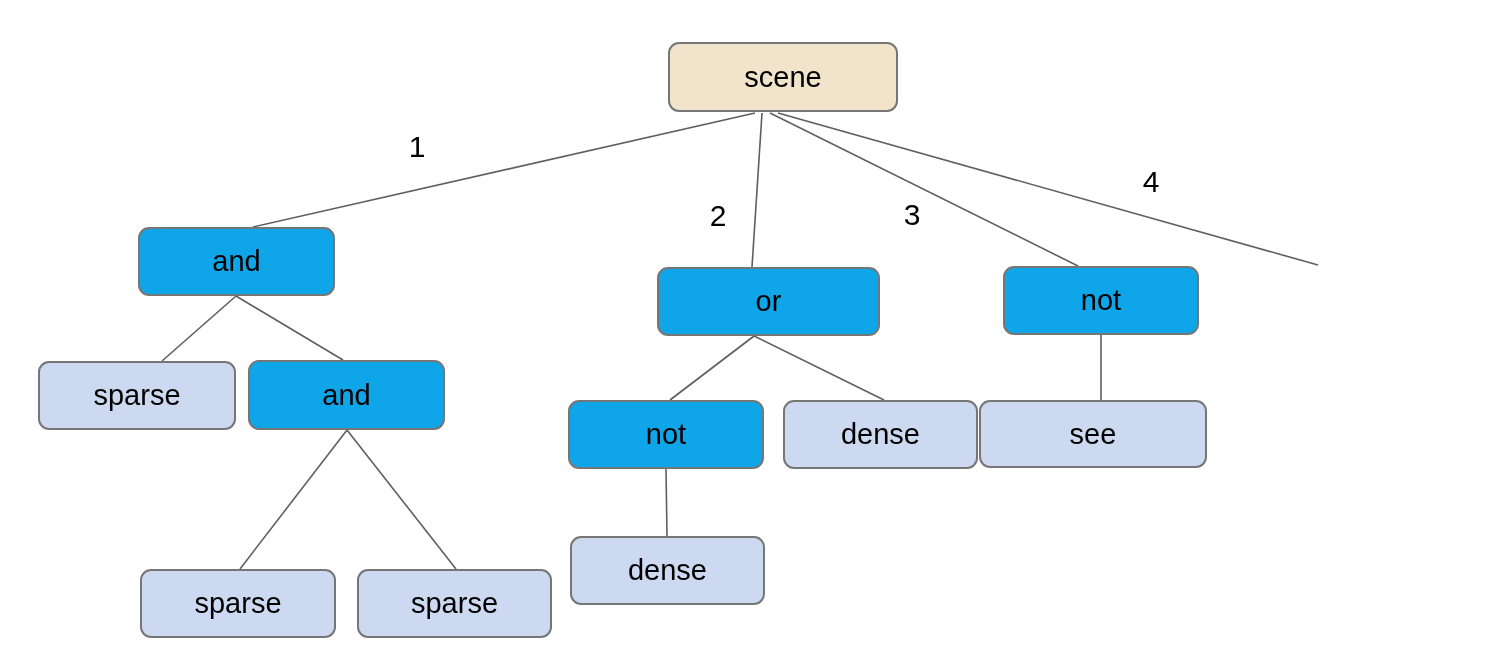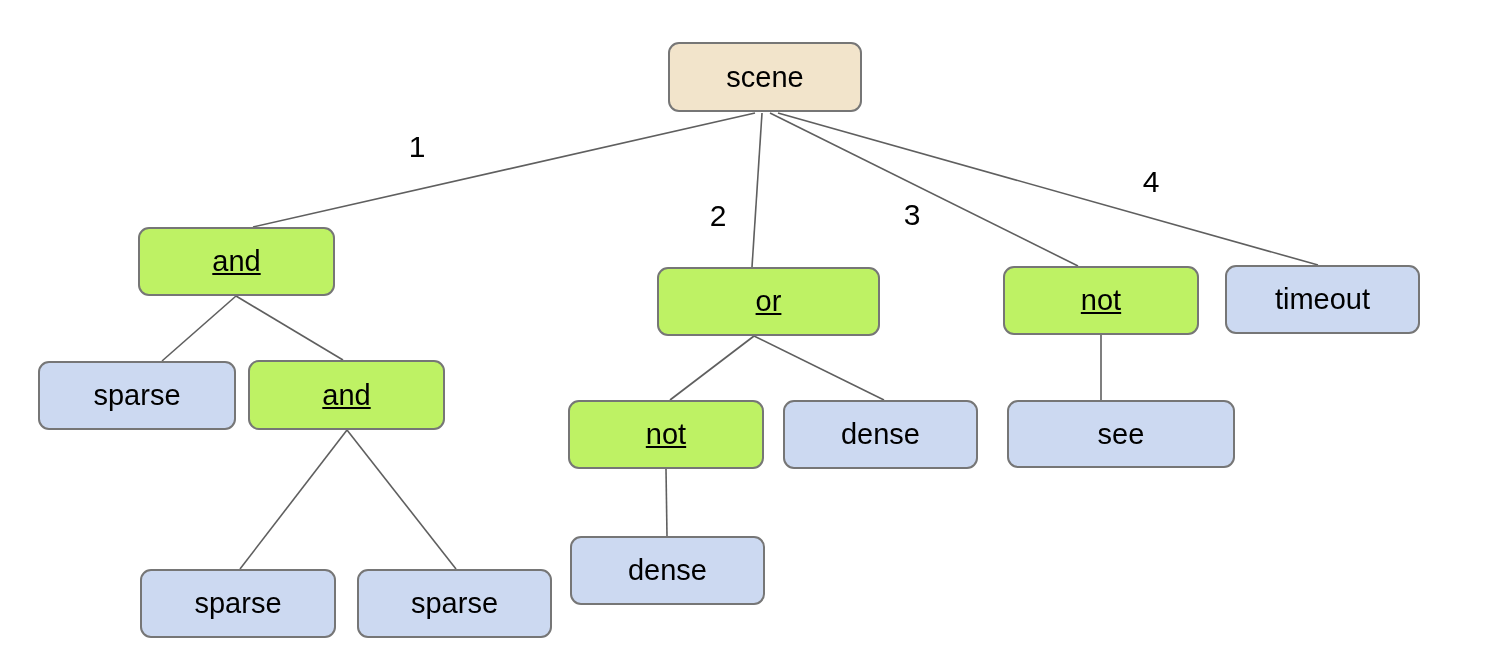--- a/index.html
+++ b/index.html
@@ -28,21 +28,21 @@
     border: 2px solid #767676;
     border-radius: 11px;
     display: flex;
     align-items: center;
     justify-content: center;
     font-size: 29px;
     color: #000000;
     line-height: 1;
   }
   .node-root { background: #f2e4cb; }
-  .node-op   { background: #bef264; text-decoration: underline; }
+  .node-op   { background: #0ea5e9; }
   .node-leaf { background: #ccd9f1; }
 
   .edge-label {
     position: absolute;
     transform: translate(-50%, -50%);
     font-size: 30px;
     color: #000000;
     line-height: 1;
   }
   line { stroke: #5f5f5f; stroke-width: 1.6; }
@@ -65,39 +65,38 @@
     <line x1="754" y1="336" x2="884" y2="400"></line>
     <line x1="666" y1="469" x2="667" y2="536"></line>
     <line x1="1101" y1="335" x2="1101" y2="400"></line>
   </svg>
 
   <div class="edge-label" style="left:417px; top:147px;">1</div>
   <div class="edge-label" style="left:718px; top:216px;">2</div>
   <div class="edge-label" style="left:912px; top:215px;">3</div>
   <div class="edge-label" style="left:1151px; top:182px;">4</div>
 
-  <div class="node node-root" style="left:668px; top:42px; width:194px; height:70px;">scene</div>
+  <div class="node node-root" style="left:668px; top:42px; width:230px; height:70px;">scene</div>
 
   <div class="node node-op" style="left:138px; top:227px; width:197px; height:69px;">and</div>
 
   <div class="node node-op" style="left:657px; top:267px; width:223px; height:69px;">or</div>
 
   <div class="node node-op" style="left:1003px; top:266px; width:196px; height:69px;">not</div>
 
-  <div class="node node-leaf" style="left:1225px; top:265px; width:195px; height:69px;">timeout</div>
 
   <div class="node node-leaf" style="left:38px; top:361px; width:198px; height:69px;">sparse</div>
 
   <div class="node node-op" style="left:248px; top:360px; width:197px; height:70px;">and</div>
 
   <div class="node node-op" style="left:568px; top:400px; width:196px; height:69px;">not</div>
 
   <div class="node node-leaf" style="left:783px; top:400px; width:195px; height:69px;">dense</div>
 
-  <div class="node node-leaf" style="left:1007px; top:400px; width:228px; height:68px;">see</div>
+  <div class="node node-leaf" style="left:979px; top:400px; width:228px; height:68px;">see</div>
 
   <div class="node node-leaf" style="left:570px; top:536px; width:195px; height:69px;">dense</div>
 
   <div class="node node-leaf" style="left:140px; top:569px; width:196px; height:69px;">sparse</div>
 
   <div class="node node-leaf" style="left:357px; top:569px; width:195px; height:69px;">sparse</div>
 
 </div>
 
 </body></html>

